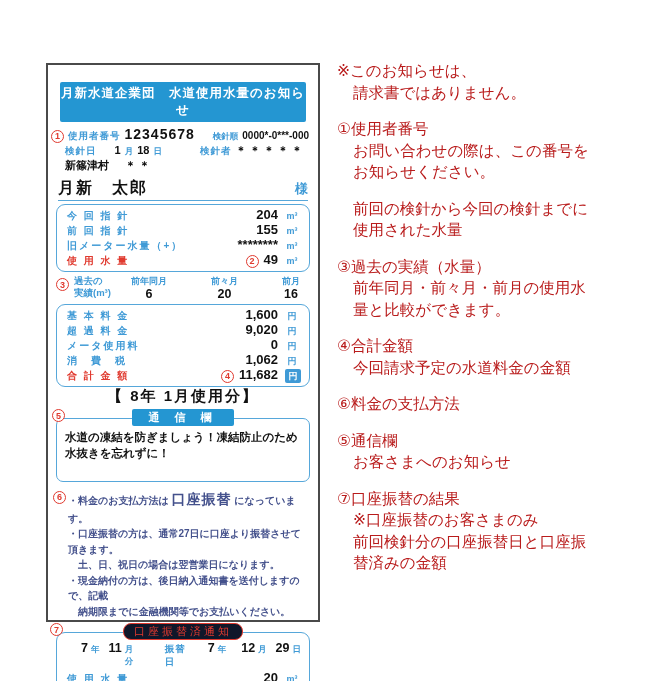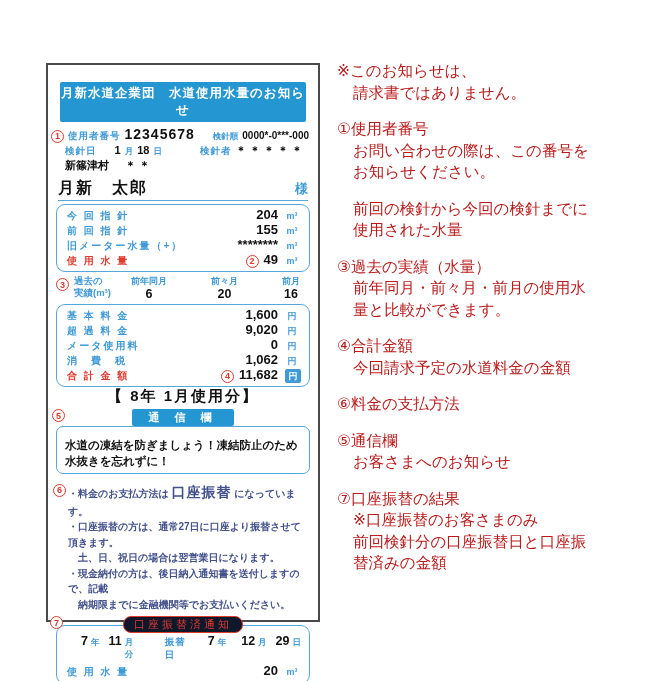--- a/index.html
+++ b/index.html
@@ -41,21 +41,21 @@
   .hist-col .hv{color:#111;font-size:12.5px;font-weight:bold;display:block;line-height:13px;}
 
   .note-line{padding:2px 14px 0;display:flex;align-items:baseline;gap:6px;}
   .note-lab{color:#3f9ad6;font-size:9.5px;font-weight:bold;}
   .note-txt{color:#111;font-size:11px;font-weight:bold;}
   .period{text-align:center;font-size:15px;font-weight:bold;color:#111;letter-spacing:2px;line-height:18px;}
 
   .sect{position:relative;margin-top:4px;}
   .badge-blue{position:relative;z-index:2;display:table;margin:0 auto -8px;background:#2496d2;color:#fff;font-size:11px;font-weight:bold;padding:1px 16px;border-radius:2px;letter-spacing:6px;}
   .badge-red{position:relative;z-index:2;display:table;margin:0 auto -8px;background:#0f172a;color:#e03a2f;font-size:11px;font-weight:normal;padding:0 10px;border-radius:8px;border:1.5px solid #e03a2f;letter-spacing:3px;}
-  .notice-box{margin:8px 8px;border:1.5px solid #56a7da;border-radius:7px;padding:10px 8px 4px;font-size:11.5px;font-weight:bold;color:#111;line-height:1.4;}
+  .notice-box{margin:0 8px;border:1.5px solid #56a7da;border-radius:7px;padding:10px 8px 20px;font-size:11.5px;font-weight:bold;color:#111;line-height:1.4;}
 
   .payment{margin:7px 8px 0 5px;color:#44518c;font-size:10px;font-weight:bold;line-height:1.55;display:flex;gap:2px;}
   .payment .ptext{flex:1;}
   .pay-hl{font-size:14px;letter-spacing:1px;}
 
   .transfer-box{margin:0 8px;border:1.5px solid #56a7da;border-radius:9px;padding:8px 8px 4px 10px;}
   .trow1{display:flex;align-items:baseline;gap:3px;padding:0 0 2px 14px;}
   .tnum{font-size:12.5px;font-weight:bold;color:#111;}
   .tsuf{font-size:8.5px;font-weight:bold;color:#3f9ad6;margin-right:6px;}
 

